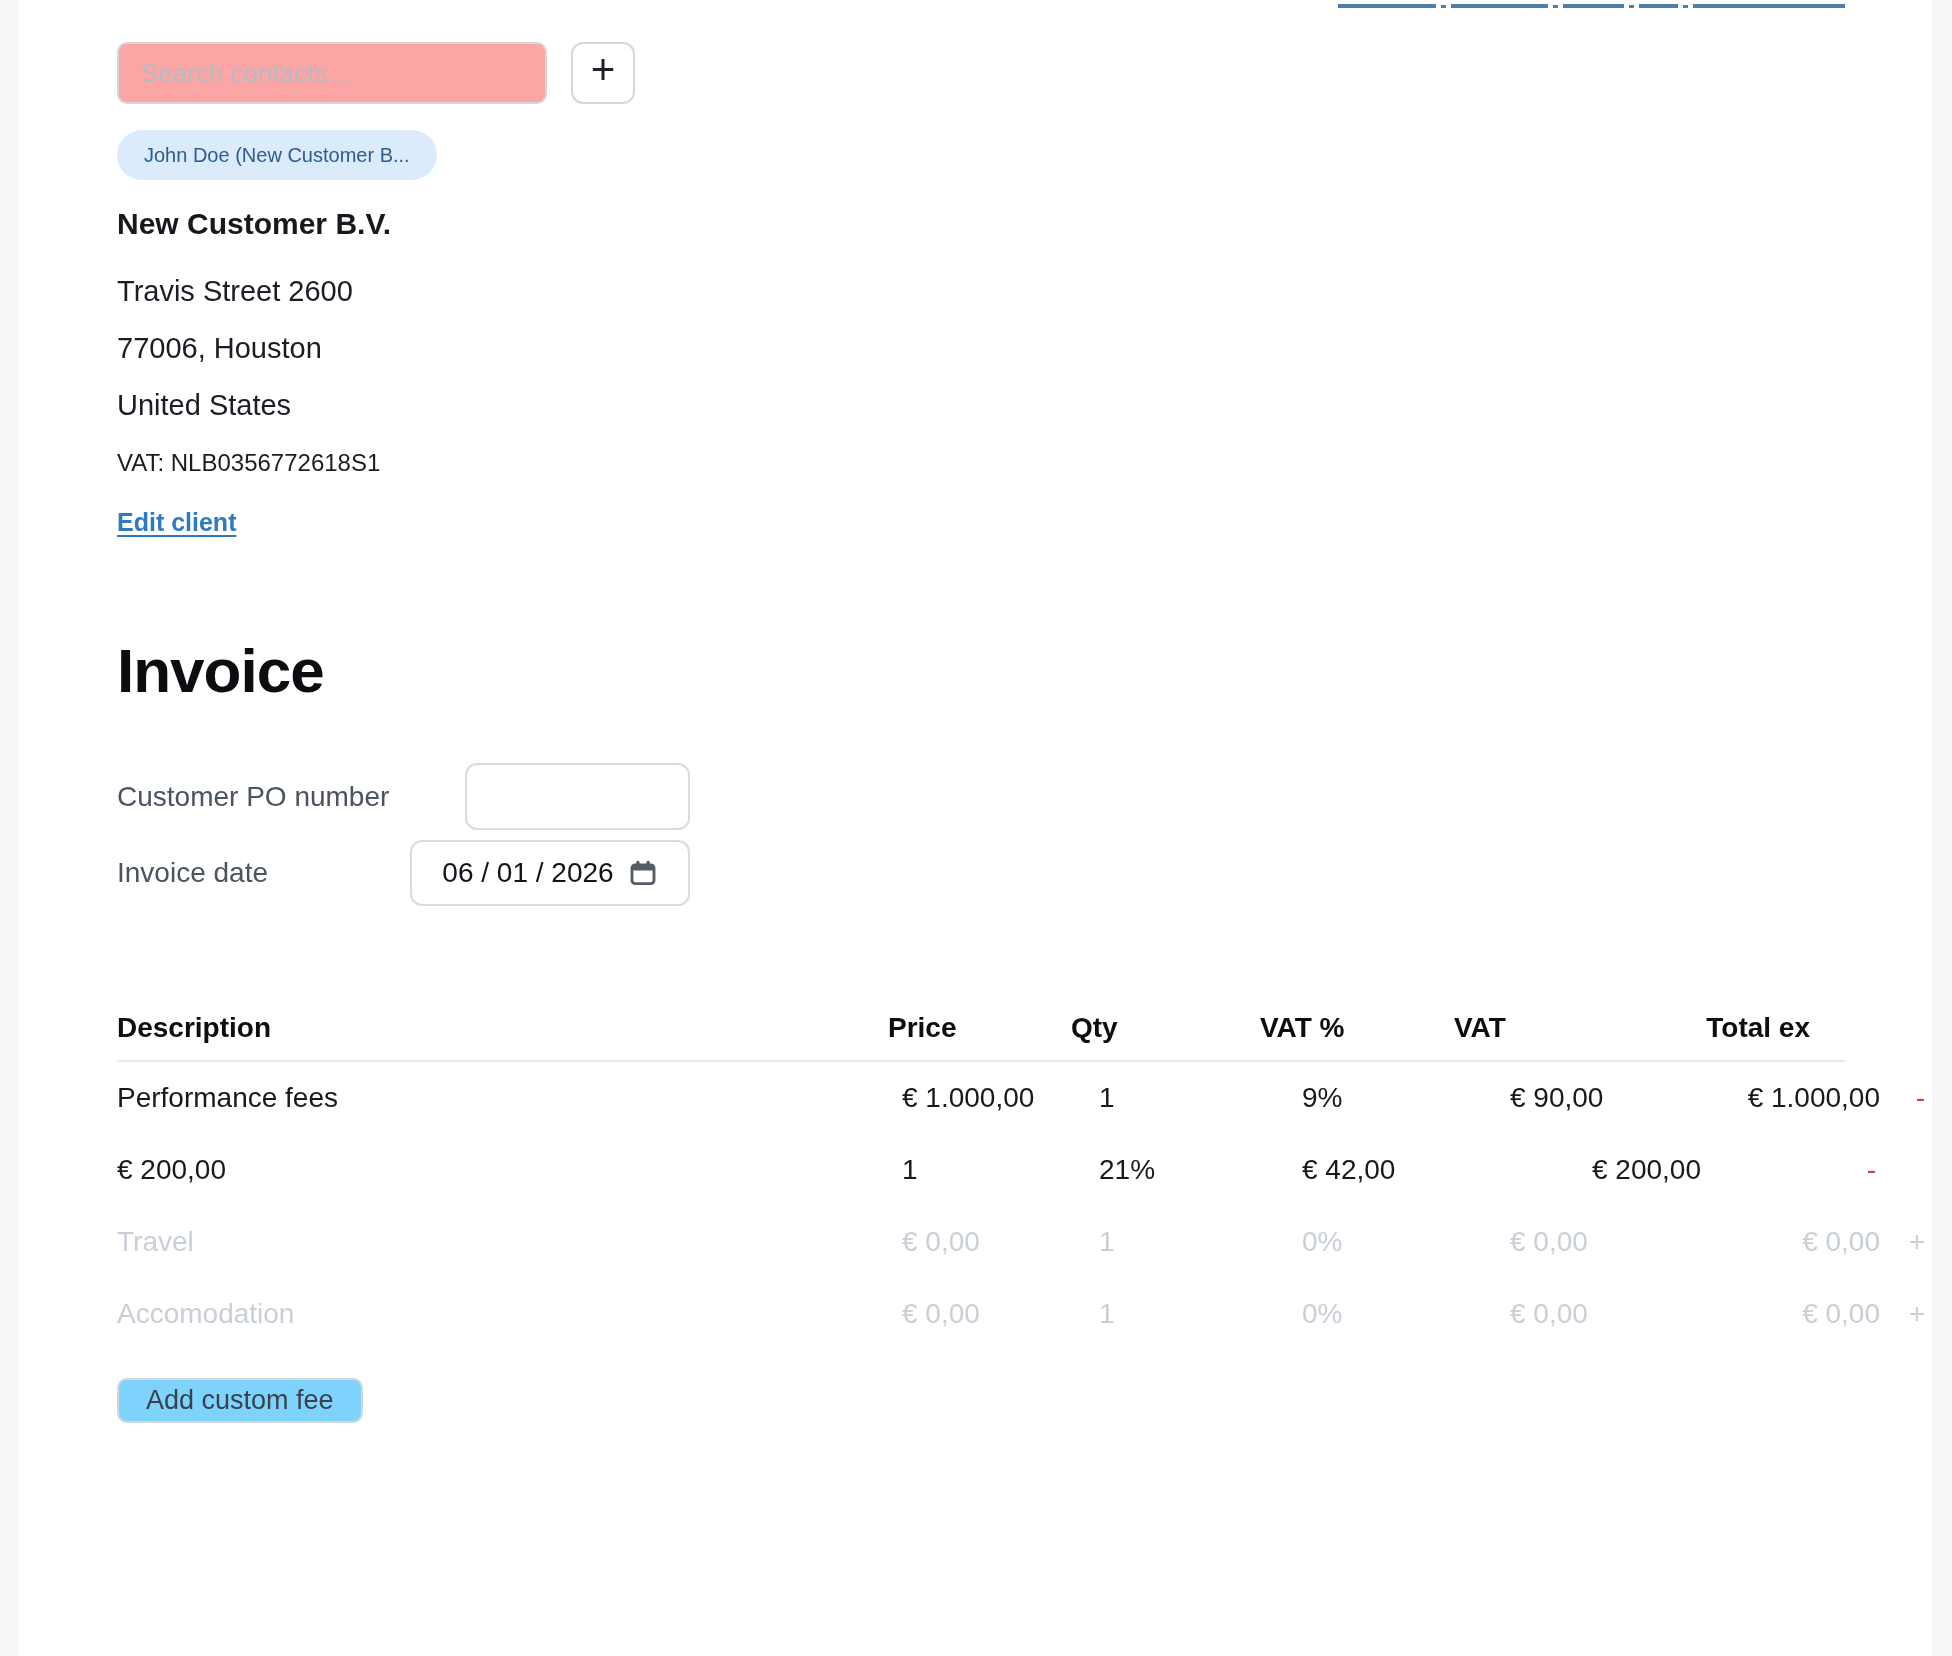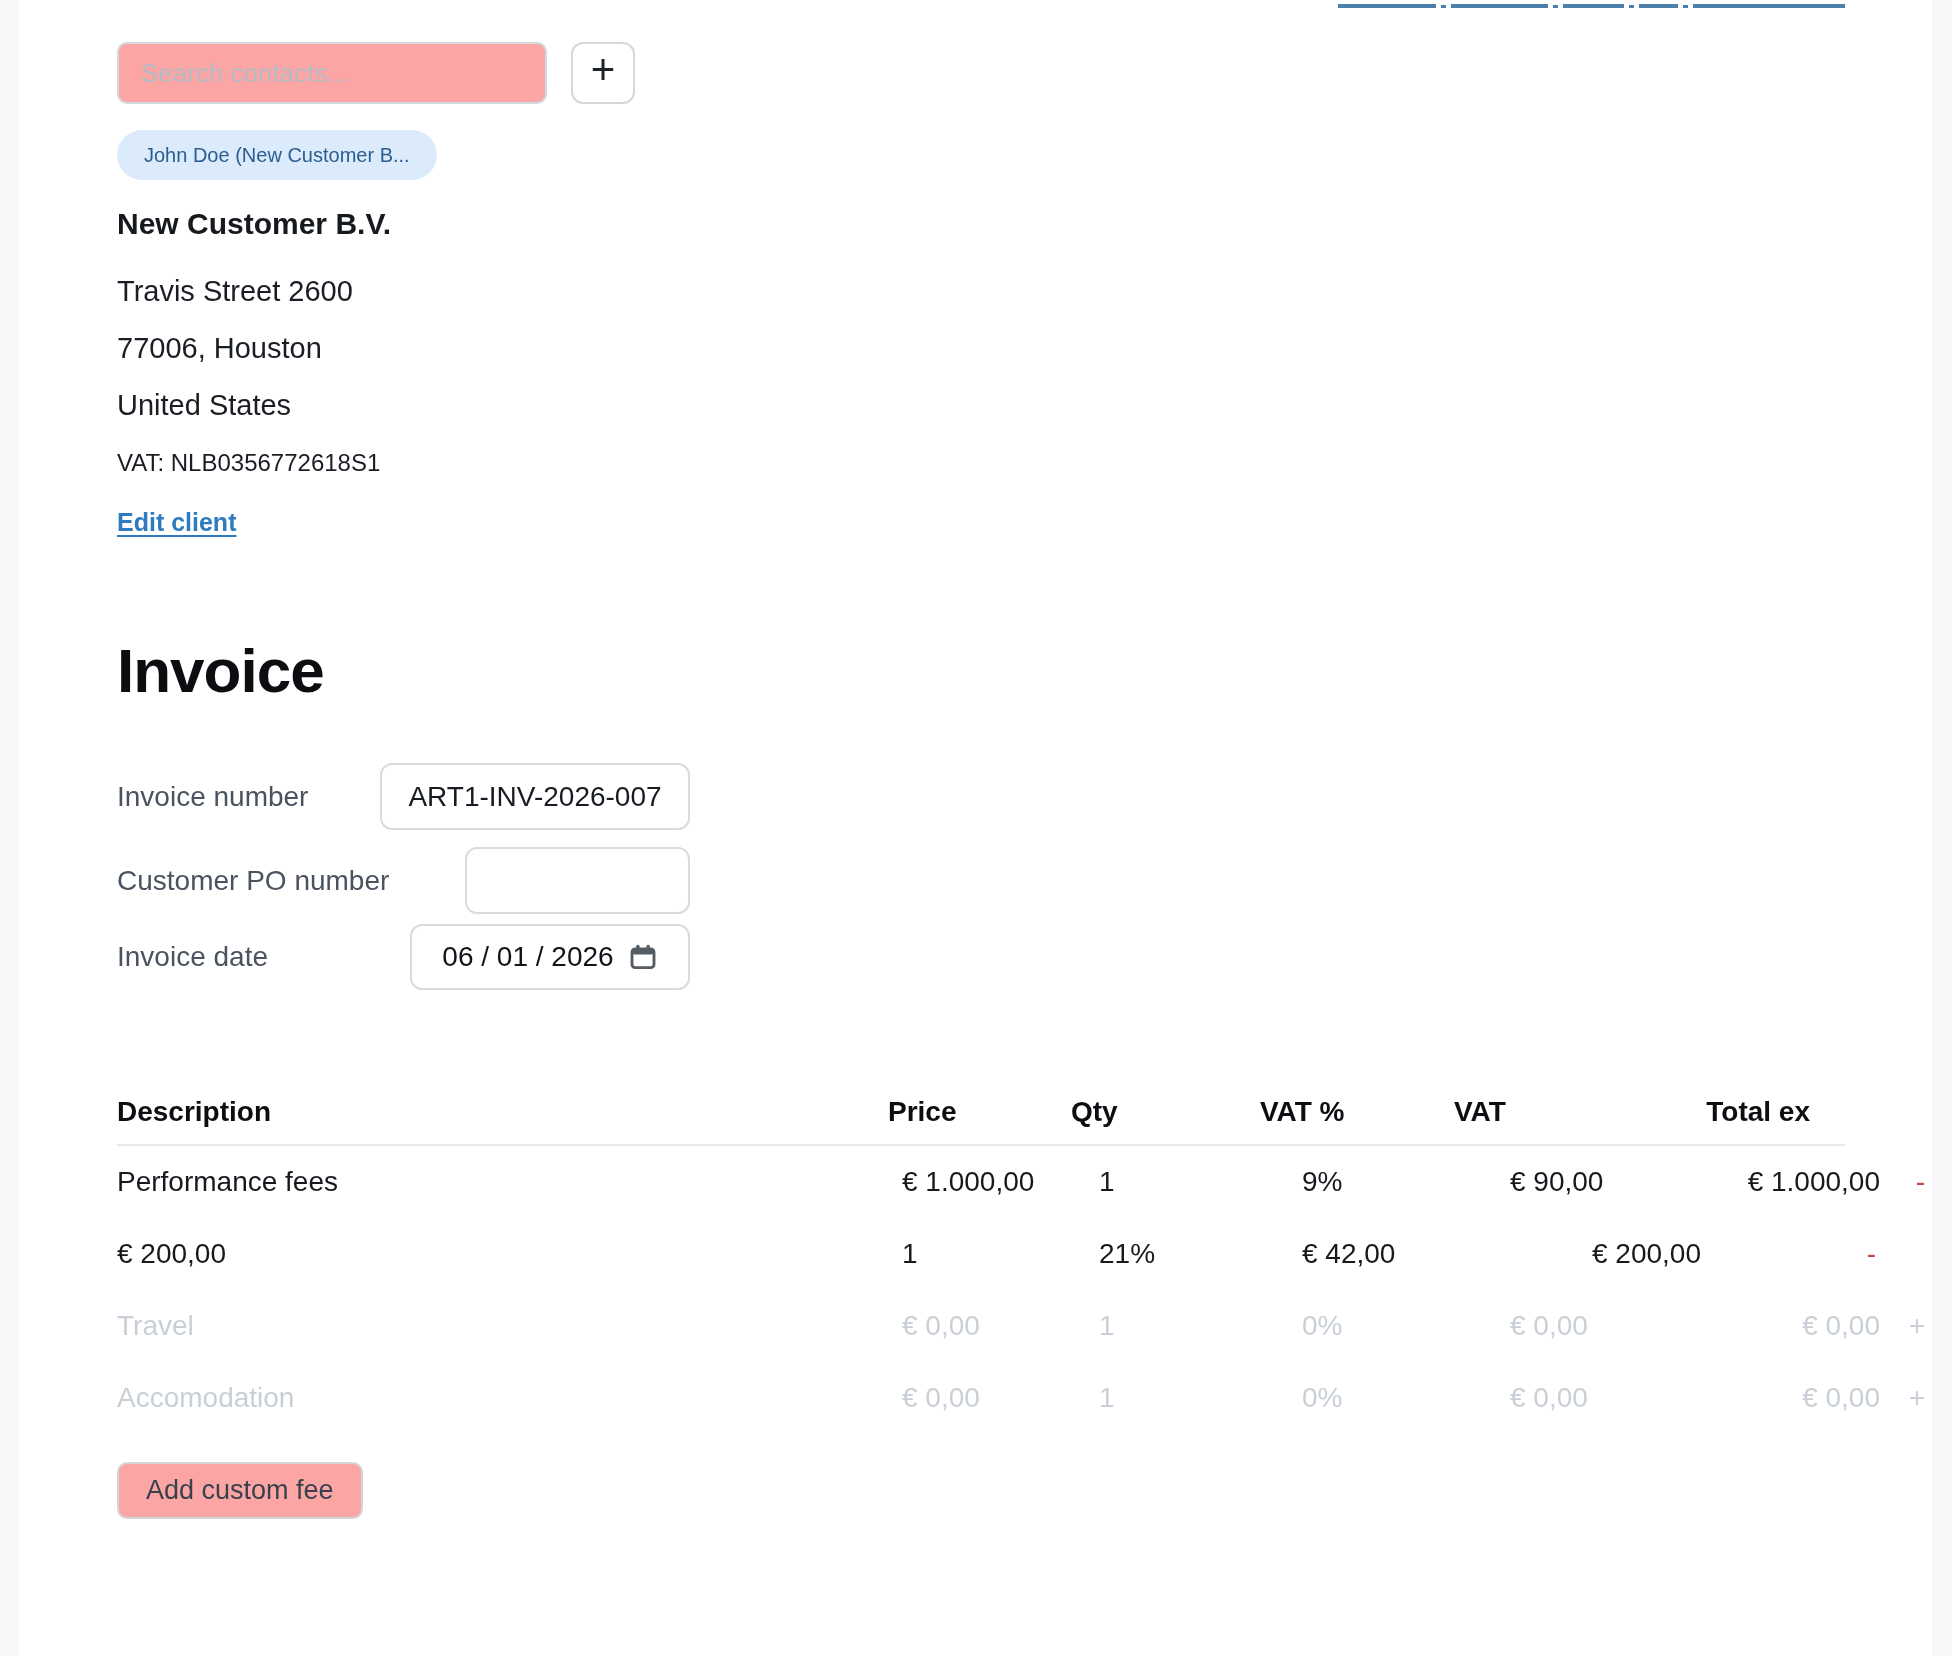--- a/index.html
+++ b/index.html
@@ -116,22 +116,22 @@
     font-size:28px; color:#16191d;gap:14px;
   }
   .trow:first-of-type { margin-top:6px; }
   .trow .c-total { text-align:right; }
   .trow .c-sign { text-align:right; padding-right:4px; font-size:28px; }
   .trow .sign-minus { color:#c64540; cursor:pointer; }
   .trow .sign-plus { color:#c9cfd6; cursor:pointer; }
   .trow.muted { color:#c9cfd6; }
 
   .add-fee-btn {
-    margin-top:28px; height:57px; padding:0 27px;
-    background:#fca5a5; border:2px solid #d3d7db; border-radius:10px;
+    margin-top:28px; height:45px; padding:0 27px;
+    background:#7dd3fc; border:2px solid #d3d7db; border-radius:10px;
     font-size:27px; font-weight:500; color:#39424c; font-family:inherit;
     cursor:pointer;
   }
 
   .cal-icon { width:30px; height:30px; display:block; }
   .check-icon { width:20px; height:20px; display:block; }
 </style>
 </head>
 <body>
 
@@ -164,26 +164,20 @@
       <div>Travis Street 2600</div>
       <div>77006, Houston</div>
       <div>United States</div>
     </div>
     <div class="client-vat">VAT: NLB0356772618S1</div>
     <a class="edit-client">Edit client</a>
 
     <h1 class="invoice-title">Invoice</h1>
 
     <div class="form">
-      <div class="form-row row-invnum">
-        <span class="lbl">Invoice number</span>
-        <span class="ctrl">
-          <input class="inv-num-input" type="text" value="ART1-INV-2026-007" style="">
-        </span>
-      </div>
 
 
       <div class="form-row row-po">
         <span class="lbl">Customer PO number</span>
         <span class="ctrl">
           <input class="po-input" type="text" value="" style="">
         </span>
       </div>
 
       <div class="form-row row-date">

